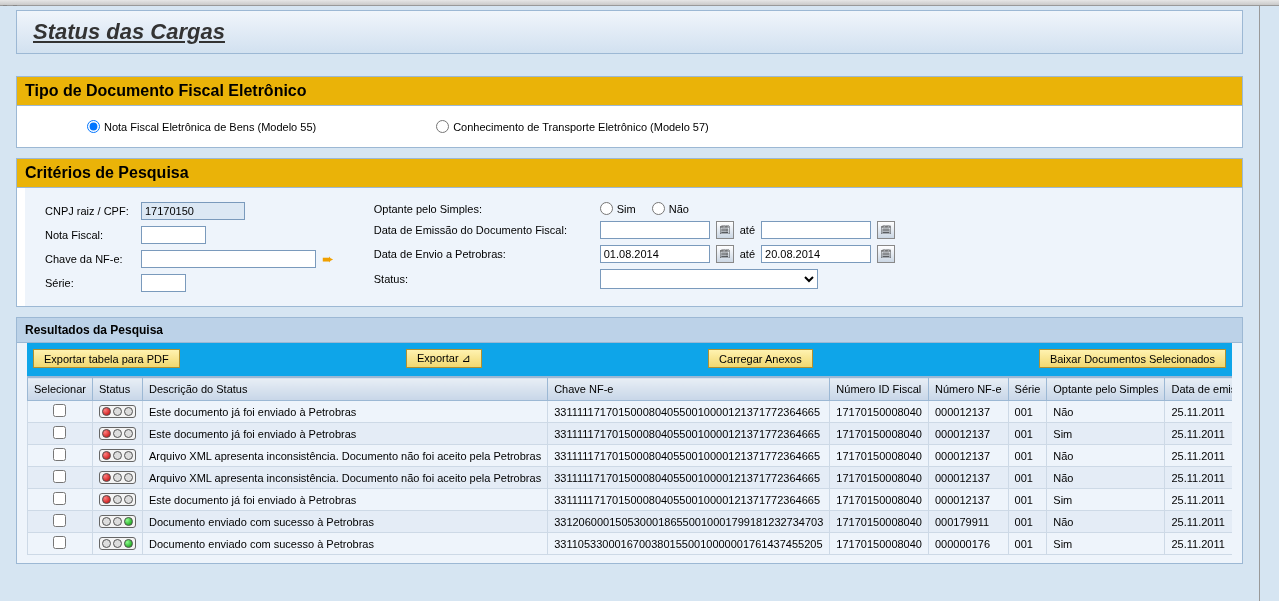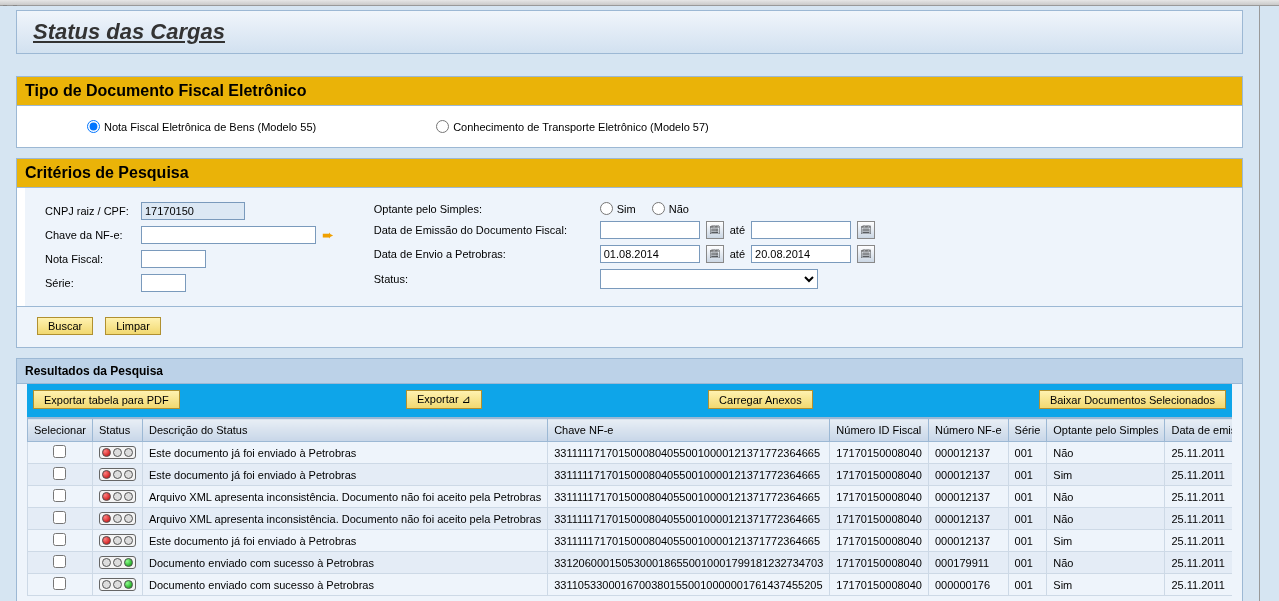--- a/index.html
+++ b/index.html
@@ -15,21 +15,21 @@
 .criteria-grid { display: flex; gap: 40px; }
 .col { display: flex; flex-direction: column; gap: 6px; }
 .frow { display: flex; align-items: center; gap: 6px; }
 .flabel { width: 90px; font-size: 11px; }
 .flabel2 { width: 220px; font-size: 11px; }
 input[type=text] { font-size: 11px; padding: 2px 3px; border: 1px solid #7a9abc; }
 input.cnpj { width: 104px; background: #dce8f4; }
 input.chave { width: 175px; }
 input.nf { width: 65px; }
 input.serie { width: 45px; }
-input.date { width: 100px; }
+input.date { width: 110px; }
 .date-btn { width: 18px; height: 18px; border: 1px solid #888; background: linear-gradient(180deg,#fff,#cbd7e4); display: inline-flex; align-items: center; justify-content: center; font-size: 9px; cursor: pointer; }
 select.status { width: 218px; height: 20px; border: 1px solid #7a9abc; background: #fff; }
 .arrow-icon { color: #f0a000; font-size: 14px; cursor: pointer; }
 .btn-row { display: flex; gap: 12px; padding: 10px 20px 12px 20px; background: #eef4fb; border-top: 1px solid #9cb8d4; }
 .actions-bar { display: flex; gap: 4px; padding: 6px 6px 8px 6px; background: #0ea5e9; border-bottom: 1px solid #9cb8d4; justify-content: space-between; }
 .sap-btn { background: linear-gradient(180deg,#fff2b0,#f1d870); border: 1px solid #b09030; padding: 2px 10px; font-size: 11px; cursor: pointer; }
 table.grid { border-collapse: collapse; width: 100%; font-size: 11px; }
 table.grid th { background: linear-gradient(180deg,#e8eef5,#c7d6e8); border: 1px solid #9cb8d4; padding: 5px 6px; text-align: left; font-weight: normal; white-space: nowrap; }
 table.grid td { border: 1px solid #cdd9e6; padding: 3px 6px; white-space: nowrap; background: #eef4fb; }
 table.grid tr:nth-child(even) td { background: #e4ecf6; }
@@ -76,27 +76,27 @@
   <div class="panel">
     <div class="panel-header">Critérios de Pesquisa</div>
     <div class="panel-body criteria">
       <div class="criteria-grid">
         <div class="col">
           <div class="frow">
             <span class="flabel">CNPJ raiz / CPF:</span>
             <input type="text" class="cnpj" value="17170150" style="">
           </div>
           <div class="frow">
+            <span class="flabel">Nota Fiscal:</span>
+            <input type="text" class="nf" value="" style="">
+          </div>
+          <div class="frow">
             <span class="flabel">Chave da NF-e:</span>
             <input type="text" class="chave" value="" style="">
             <span class="arrow-icon">➨</span>
-          </div>
-          <div class="frow">
-            <span class="flabel">Nota Fiscal:</span>
-            <input type="text" class="nf" value="" style="">
           </div>
           <div class="frow">
             <span class="flabel">Série:</span>
             <input type="text" class="serie" value="" style="">
           </div>
         </div>
         <div class="col">
           <div class="frow">
             <span class="flabel2">Optante pelo Simples:</span>
             <label class="radio-item">
@@ -123,24 +123,20 @@
             <span>até</span>
             <input type="text" class="date" value="20.08.2014" style="">
             <span class="date-btn">🗓</span>
           </div>
           <div class="frow">
             <span class="flabel2">Status:</span>
             <select class="status"><option></option></select>
           </div>
         </div>
       </div>
-    </div>
-    <div class="btn-row">
-      <button class="sap-btn">Buscar</button>
-      <button class="sap-btn">Limpar</button>
     </div>
   </div>
 
   <div class="results-wrapper">
     <div class="results-header">Resultados da Pesquisa</div>
     <div class="rbody">
       <div class="actions-bar">
         <button class="sap-btn">Exportar tabela para PDF</button>
         <button class="sap-btn">Exportar ⊿</button>
         <button class="sap-btn">Carregar Anexos</button>

